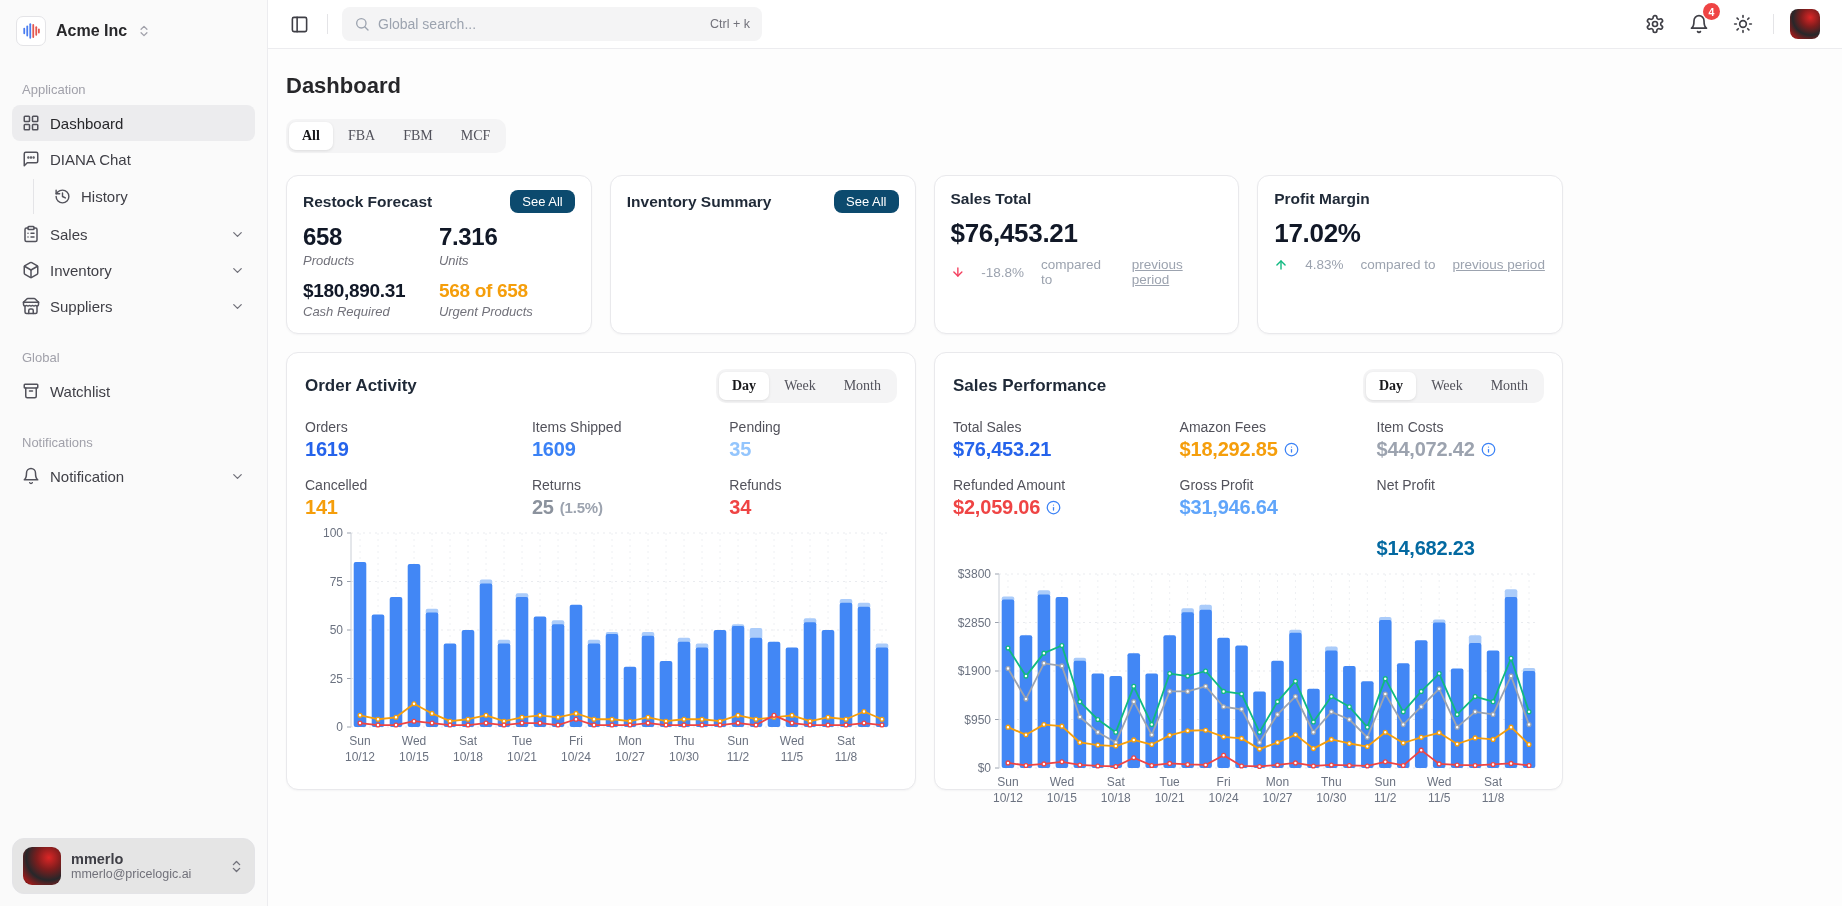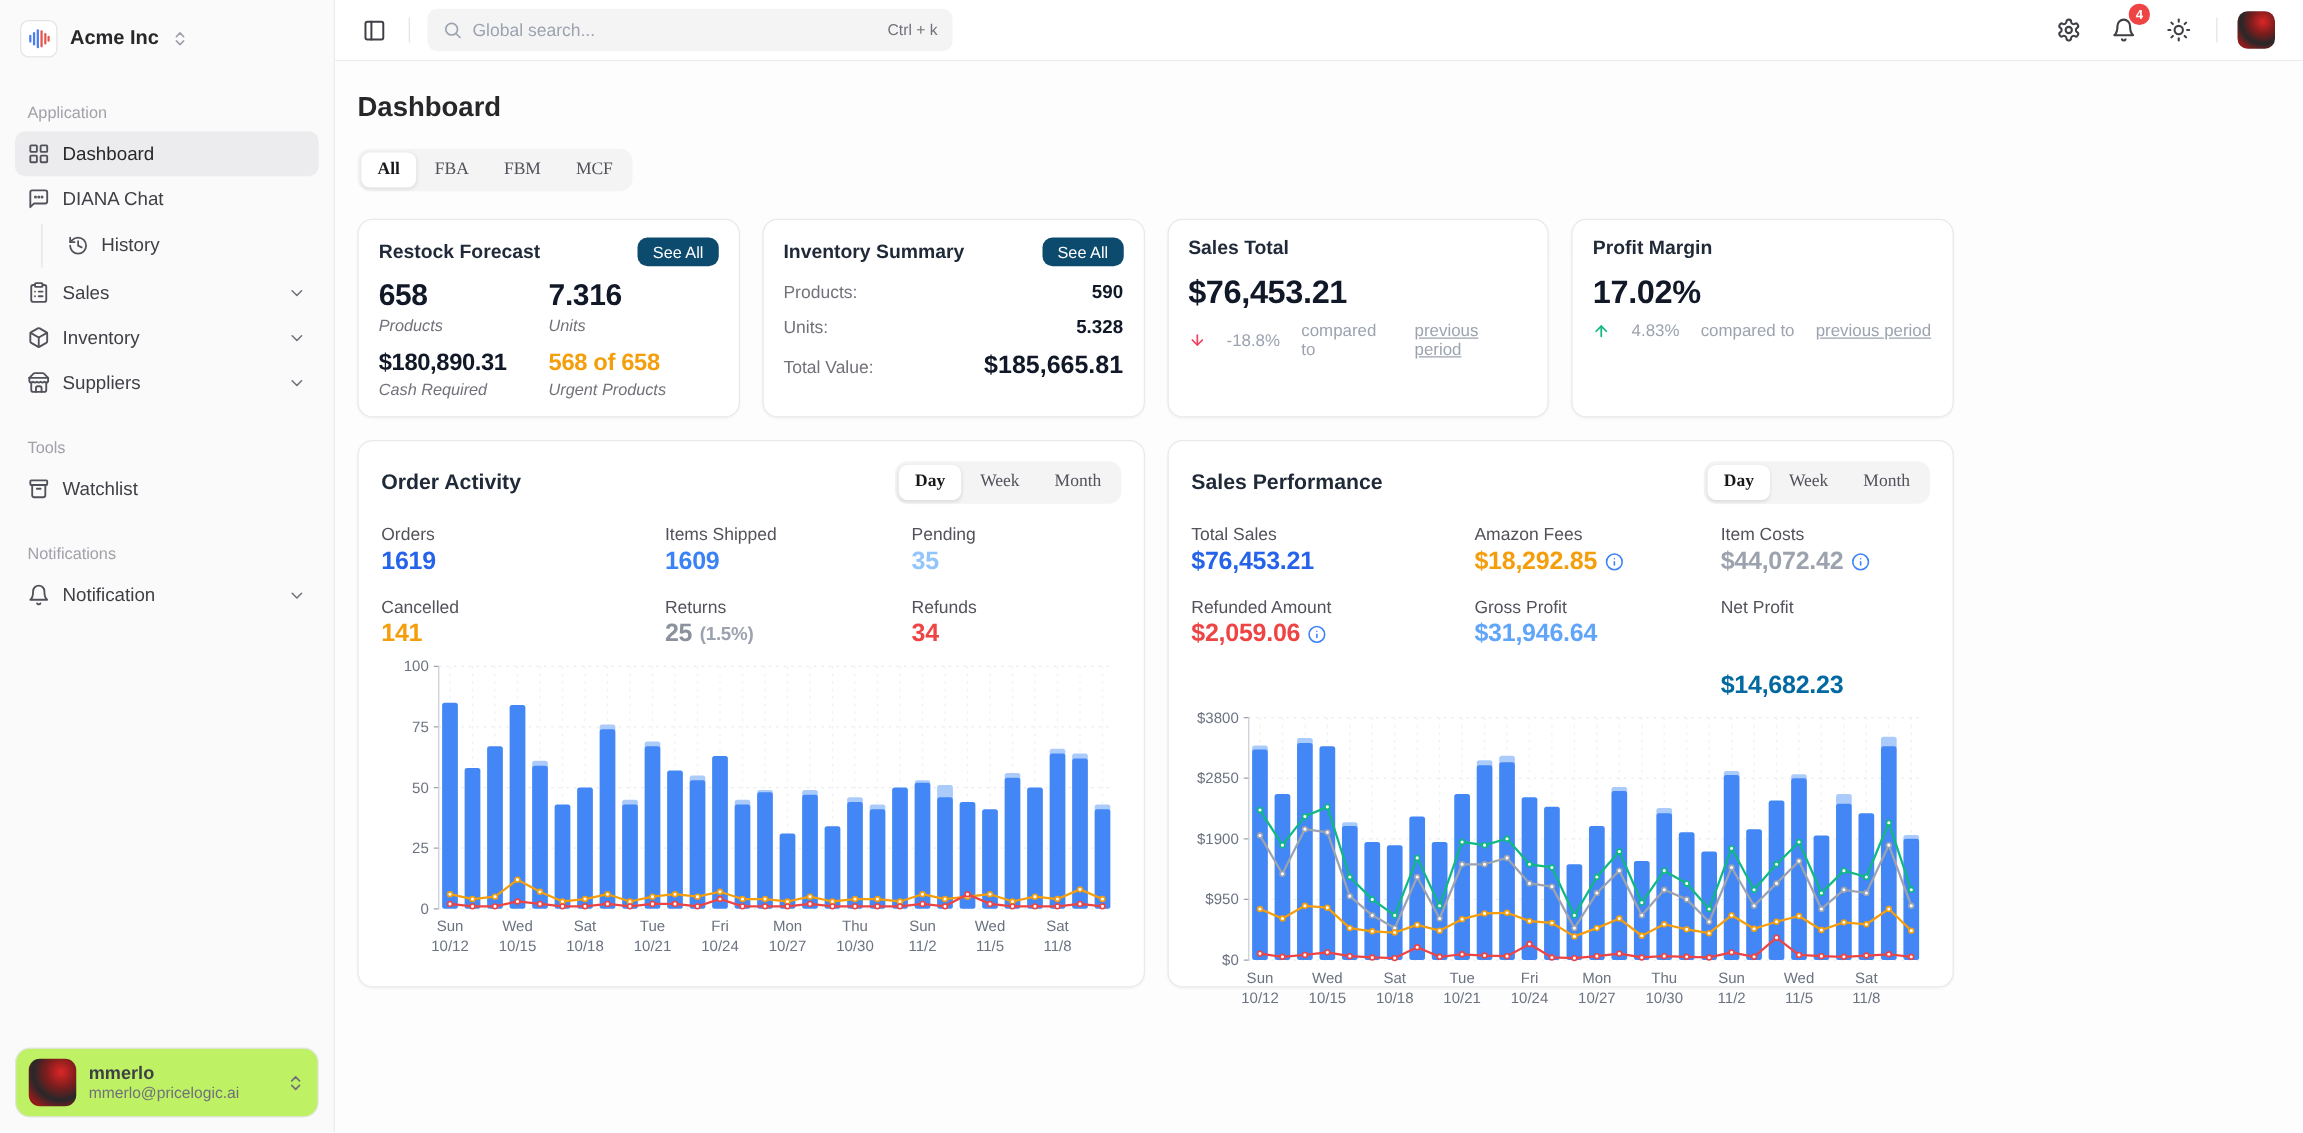--- a/index.html
+++ b/index.html
@@ -12,21 +12,21 @@
   .brand { display:flex; align-items:center; gap:10px; padding:16px 16px 10px; }
   .brand-icon { width:30px; height:30px; border-radius:7px; border:1px solid #e4e4e7; background:#fff; display:flex; align-items:center; justify-content:center; }
   .brand-name { font-size:16px; font-weight:700; color:#27272a; }
   .nav { flex:1; padding:0 12px; overflow:hidden; }
   .section-label { margin:26px 10px 8px; font-size:13px; color:#a1a1aa; }
   .nav-item { display:flex; align-items:center; gap:10px; padding:9px 10px; border-radius:8px; font-size:15px; color:#3f3f46; cursor:pointer; }
   .nav-item.active { background:#ececee; color:#27272a; }
   .nav-item .ic { color:#52525b; }
   .nav-item .chev { margin-left:auto; color:#71717a; }
   .subnav { margin:2px 0 2px 21px; border-left:1px solid #e4e4e7; padding-left:10px; }
-  .user-card { margin:12px; border:1px solid #e4e4e7; border-radius:12px; background:#bef264; padding:8px 10px; display:flex; align-items:center; gap:10px; cursor:pointer; }
+  .user-card { margin:12px; border:1px solid #e4e4e7; border-radius:12px; background:#e5e5e5; padding:8px 10px; display:flex; align-items:center; gap:10px; cursor:pointer; }
   .avatar-art { background:radial-gradient(circle at 68% 28%, #dc2626 0%, #7f1d1d 32%, #27272a 60%, #991b1b 85%, #450a0a 100%); }
   .user-avatar { width:38px; height:38px; border-radius:9px; }
   .user-meta { flex:1; min-width:0; }
   .user-name { font-size:14.5px; font-weight:600; color:#3f3f46; }
   .user-email { font-size:12.5px; color:#71717a; }
   .ic { flex:none; }
 
   
   .main { flex:1; display:flex; flex-direction:column; min-width:0; }
   .topbar { height:49px; background:#fff; border-bottom:1px solid #ececef; display:flex; align-items:center; padding:0 22px 0 18px; gap:14px; }
@@ -179,21 +179,21 @@
           <path d="M15 22v-4a2 2 0 0 0-2-2h-2a2 2 0 0 0-2 2v4"></path>
           <path d="M2 7h20"></path>
           <path d="M22 7v3a2 2 0 0 1-2 2 2.7 2.7 0 0 1-1.59-.63.7.7 0 0 0-.82 0A2.7 2.7 0 0 1 16 12a2.7 2.7 0 0 1-1.59-.63.7.7 0 0 0-.82 0A2.7 2.7 0 0 1 12 12a2.7 2.7 0 0 1-1.59-.63.7.7 0 0 0-.82 0A2.7 2.7 0 0 1 8 12a2.7 2.7 0 0 1-1.59-.63.7.7 0 0 0-.82 0A2.7 2.7 0 0 1 4 12a2 2 0 0 1-2-2V7"></path>
         </svg>
       <span>Suppliers</span>
       <svg class="chev" width="15" height="15" viewBox="0 0 24 24" fill="none" stroke="currentColor" stroke-width="2" stroke-linecap="round" stroke-linejoin="round">
           <path d="m6 9 6 6 6-6"></path>
         </svg>
     </div>
 
-    <div class="section-label">Tools</div>
+    <div class="section-label">Global</div>
 
     <div class="nav-item">
       <svg class="ic" width="18" height="18" viewBox="0 0 24 24" fill="none" stroke="currentColor" stroke-width="2" stroke-linecap="round" stroke-linejoin="round">
           <rect x="3" y="3" width="18" height="5" rx="1"></rect>
           <path d="M5 8v11a2 2 0 0 0 2 2h10a2 2 0 0 0 2-2V8"></path>
           <path d="M10 12h4"></path>
         </svg>
       <span>Watchlist</span>
     </div>
 
@@ -313,34 +313,20 @@
               <div class="mid-num orange" style="color: rgb(245, 158, 11);">568 of 658</div>
               <div class="sub-label">Urgent Products</div>
             </div>
           </div>
         </div>
 
         <div class="card sum-card">
           <div class="card-head">
             <span class="card-title">Inventory Summary</span>
             <button class="see-all">See All</button>
-          </div>
-          <div class="inv-rows">
-            <div class="inv-row">
-              <span class="inv-label">Products:</span>
-              <span class="inv-val">590</span>
-            </div>
-            <div class="inv-row">
-              <span class="inv-label">Units:</span>
-              <span class="inv-val">5.328</span>
-            </div>
-            <div class="inv-row">
-              <span class="inv-label">Total Value:</span>
-              <span class="inv-val total">$185,665.81</span>
-            </div>
           </div>
         </div>
 
         <div class="card sum-card">
           <div class="card-title">Sales Total</div>
           <div class="kpi-value">$76,453.21</div>
           <div class="compare">
             <svg class="arrow-down" width="14" height="14" viewBox="0 0 24 24" fill="none" stroke="currentColor" stroke-width="2.4" stroke-linecap="round" stroke-linejoin="round">
                 <path d="M12 5v14"></path>
                 <path d="m19 12-7 7-7-7"></path>

